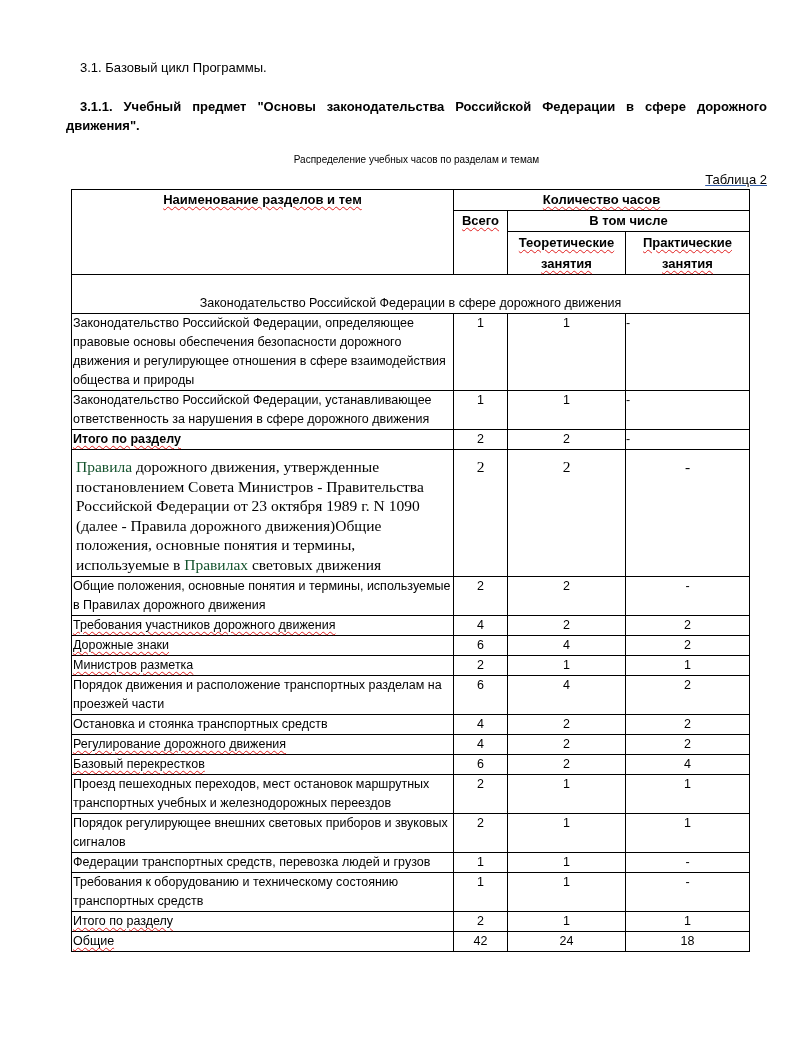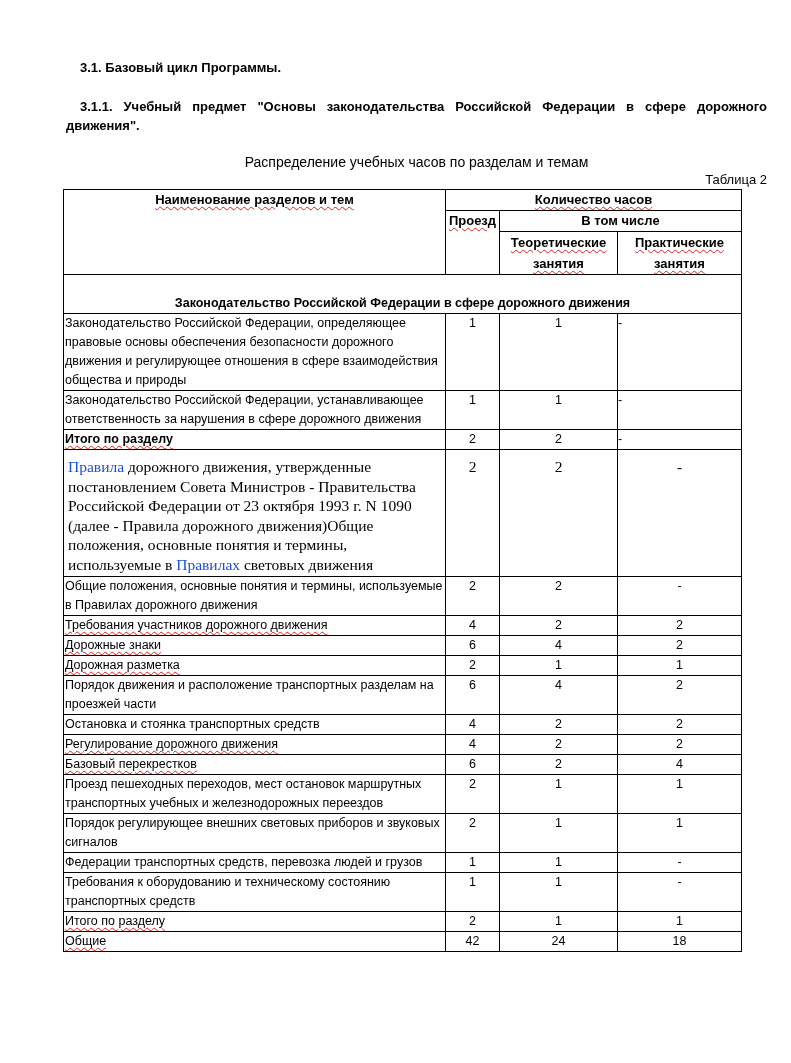--- a/index.html
+++ b/index.html
@@ -1,32 +1,32 @@
 <!DOCTYPE html>
 <html><head>
 <meta charset="utf-8">
 <style>
   html,body{margin:0;padding:0;background:#fff;}
   body{width:791px;height:1063px;position:relative;overflow:hidden;
        font-family:"Liberation Sans Narrow","Liberation Sans",sans-serif;color:#000;}
   .abs{position:absolute;}
-  .h1{left:80px;top:60px;font-size:13px;font-weight:bold;}
+  .h1{left:80px;top:60px;font-size:13px;font-weight:normal;}
   .h2{left:66px;top:97px;width:701px;font-size:13px;font-weight:bold;line-height:19px;text-align:justify;text-indent:14px;}
-  .caption{left:66px;top:154px;width:701px;text-align:center;font-size:14px;}
-  .tabnum{right:24px;top:172px;font-size:13px;text-decoration-color:#2e5aa8;}
-  table{position:absolute;left:63px;top:189px;border-collapse:collapse;width:678px;table-layout:fixed;}
+  .caption{left:66px;top:154px;width:701px;text-align:center;font-size:10px;}
+  .tabnum{right:24px;top:172px;font-size:13px;text-decoration:underline;text-decoration-color:#2e5aa8;}
+  table{position:absolute;left:71px;top:189px;border-collapse:collapse;width:678px;table-layout:fixed;}
   td{border:1px solid #000;font-size:12.5px;line-height:19px;vertical-align:top;padding:0 1px;}
   td.num{text-align:center;}
   td.dashl{text-align:left;padding-left:0;}
   .hdr{font-weight:bold;text-align:center;font-size:13px;}
   .sq{text-decoration:underline wavy #e02020;text-decoration-thickness:1px;text-underline-offset:2px;}
   .serif{font-family:"Liberation Serif",serif;font-size:15.5px;line-height:19.5px;padding:7px 4px 2px 4px;}
   .serifnum{font-family:"Liberation Serif",serif;font-size:15.5px;padding-top:7px;}
-  .link{color:#1d4ed8;}
-  .sect{text-align:center;font-weight:bold;vertical-align:bottom;height:38px;}
+  .link{color:#14532d;}
+  .sect{text-align:center;font-weight:normal;vertical-align:bottom;height:38px;}
 </style>
 </head>
 <body>
 
 <div class="abs h1">3.1. Базовый цикл Программы.</div>
 <div class="abs h2">3.1.1. Учебный предмет "Основы законодательства Российской Федерации в сфере дорожного движения".</div>
 <div class="abs caption">Распределение учебных часов по разделам и темам</div>
 <div class="abs tabnum">Таблица  2</div>
 
 <table>
@@ -35,21 +35,21 @@
       <col style="width:54px">
       <col style="width:118px">
       <col style="width:124px">
   </colgroup>
   <tbody>
       <tr style="height:21px">
     <td rowspan="3" class="hdr"><span class="sq">Наименование разделов и тем</span></td>
     <td colspan="3" class="hdr"><span class="sq">Количество часов</span></td>
   </tr>
   <tr style="height:21px">
-    <td rowspan="2" class="hdr"><span class="sq">Проезд</span></td>
+    <td rowspan="2" class="hdr"><span class="sq">Всего</span></td>
     <td colspan="2" class="hdr"><span>В том числе</span></td>
   </tr>
   <tr style="height:42px">
     <td class="hdr" style="line-height:21px"><span class="sq">Теоретические занятия</span></td>
     <td class="hdr" style="line-height:21px"><span class="sq">Практические занятия</span></td>
   </tr>
   <tr>
     <td colspan="4" class="sect">Законодательство Российской Федерации в сфере дорожного движения</td>
   </tr>
 
@@ -66,21 +66,21 @@
     <td class="dashl">-</td>
   </tr>
   <tr>
     <td style="font-weight:bold"><span class="sq">Итого по разделу</span></td>
     <td class="num">2</td>
     <td class="num">2</td>
     <td class="dashl">-</td>
   </tr>
 
   <tr>
-    <td class="serif"><span class="link">Правила</span><span> дорожного движения, утвержденные постановлением Совета Министров - Правительства Российской Федерации от 23 октября 1993 г. N 1090 (далее - Правила дорожного движения)Общие положения, основные понятия и термины, используемые в </span><span class="link">Правилах</span><span> световых движения</span></td>
+    <td class="serif"><span class="link">Правила</span><span> дорожного движения, утвержденные постановлением Совета Министров - Правительства Российской Федерации от 23 октября 1989 г. N 1090 (далее - Правила дорожного движения)Общие положения, основные понятия и термины, используемые в </span><span class="link">Правилах</span><span> световых движения</span></td>
     <td class="num serifnum">2</td>
     <td class="num serifnum">2</td>
     <td class="num serifnum">-</td>
   </tr>
 
   <tr>
     <td>Общие положения, основные понятия и термины, используемые в Правилах дорожного движения</td>
     <td class="num">2</td>
     <td class="num">2</td>
     <td class="num">-</td>
@@ -91,21 +91,21 @@
     <td class="num">2</td>
     <td class="num">2</td>
   </tr>
   <tr>
     <td><span class="sq">Дорожные знаки</span></td>
     <td class="num">6</td>
     <td class="num">4</td>
     <td class="num">2</td>
   </tr>
   <tr>
-    <td><span class="sq">Дорожная разметка</span></td>
+    <td><span class="sq">Министров разметка</span></td>
     <td class="num">2</td>
     <td class="num">1</td>
     <td class="num">1</td>
   </tr>
   <tr>
     <td>Порядок движения и расположение транспортных разделам на проезжей части</td>
     <td class="num">6</td>
     <td class="num">4</td>
     <td class="num">2</td>
   </tr>

